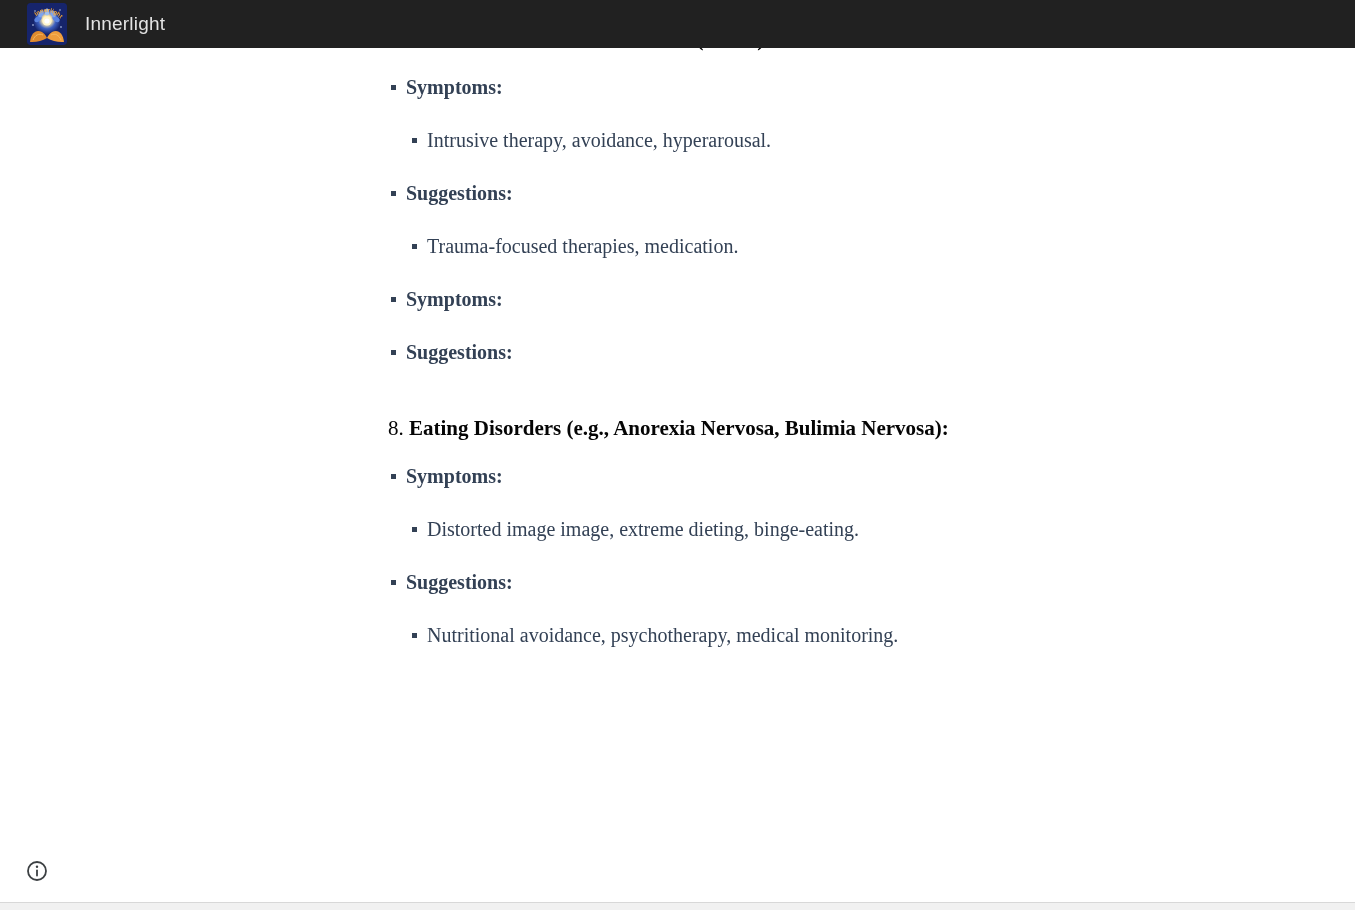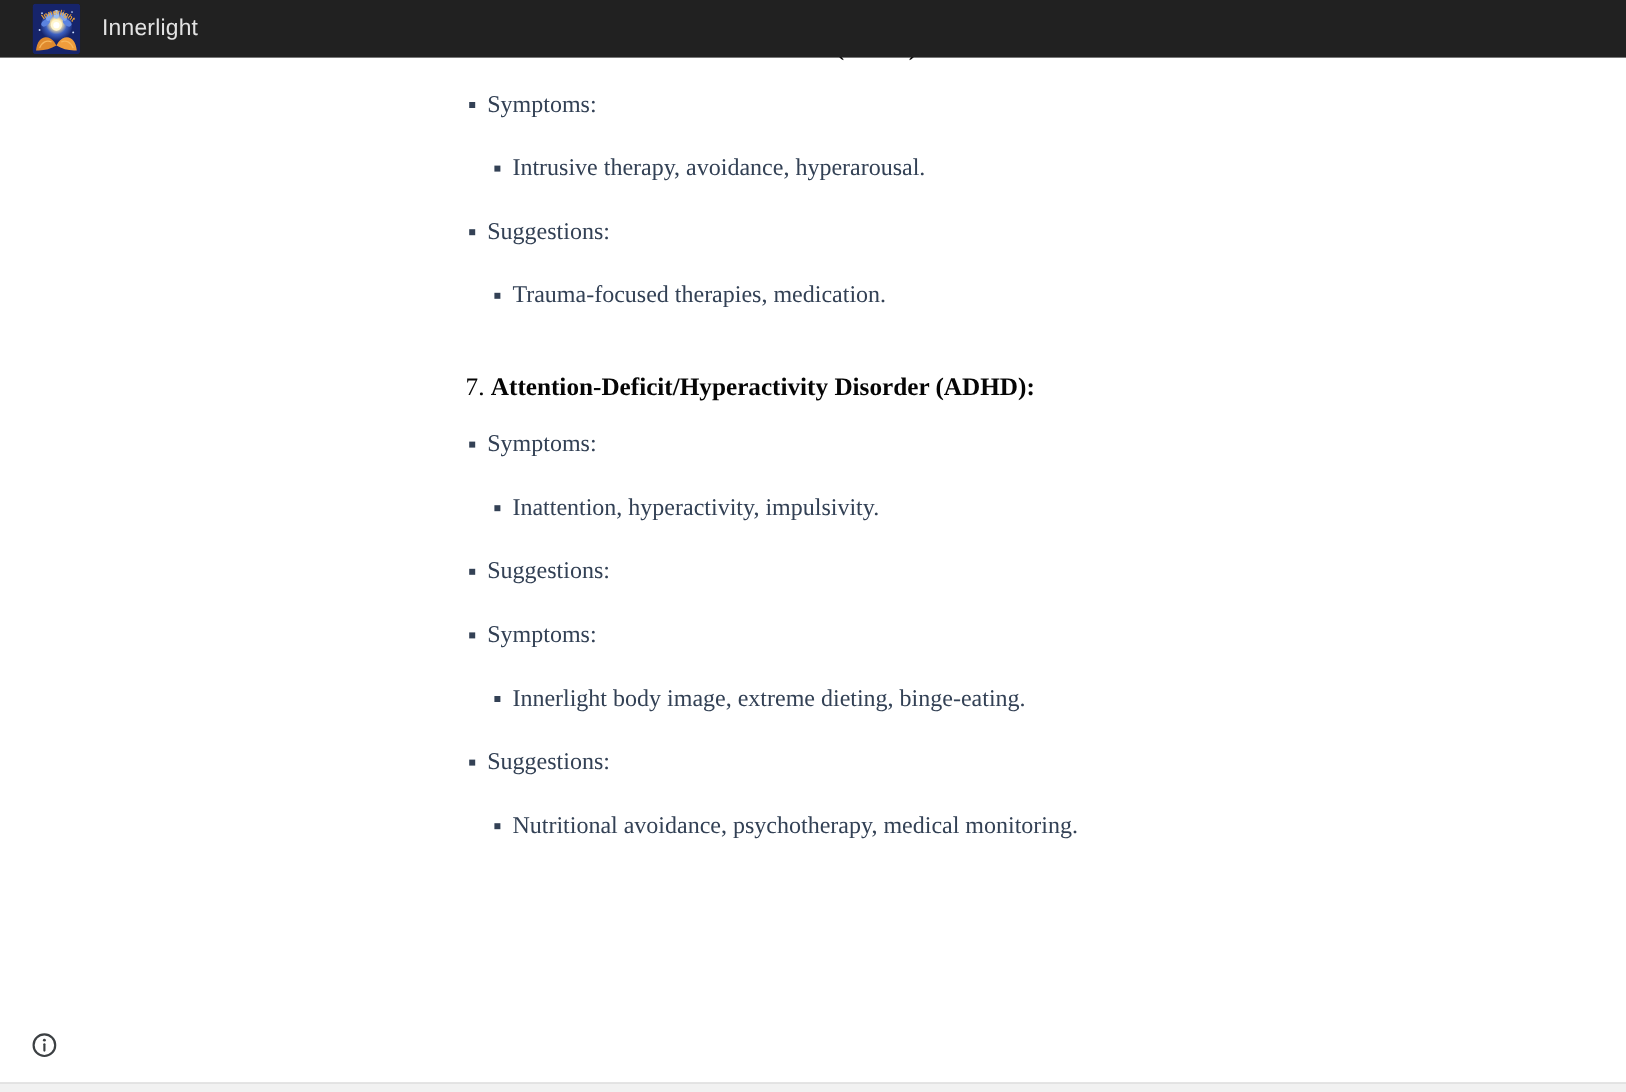--- a/index.html
+++ b/index.html
@@ -58,21 +58,21 @@
   .md-heading .ttl { font-weight: 700; }
 
   .li { position: relative; margin-bottom: 29px; }
   .li::before {
     content: "";
     position: absolute;
     width: 5px; height: 5px;
     background: #334155;
     top: 10px;
   }
-  .li.l1 { padding-left: 18px; }
+  .li.l1 { padding-left: 18px; font-weight: bold; }
   .li.l1::before { left: 3px; }
   .li.l2 { padding-left: 39px; }
   .li.l2::before { left: 24px; }
 
   
   .info-btn {
     position: absolute;
     left: 26px; top: 860px;
     width: 22px; height: 22px;
     z-index: 6;
@@ -149,39 +149,36 @@
   <div class="li l2">
     <span>Intrusive therapy, avoidance, hyperarousal.</span>
   </div>
   <div class="li l1">
     <span>Suggestions:</span>
   </div>
   <div class="li l2">
     <span>Trauma-focused therapies, medication.</span>
   </div>
 
+  <div class="li l1">
+    <span>Symptoms:</span>
+  </div>
+  <div class="li l1">
+    <span>Suggestions:</span>
+  </div>
+
   <div class="md-heading">
-    <span class="num">7.</span>
-    <span class="ttl">Attention-Deficit/Hyperactivity Disorder (ADHD):</span>
+    <span class="num">8.</span>
+    <span class="ttl">Eating Disorders (e.g., Anorexia Nervosa, Bulimia Nervosa):</span>
   </div>
   <div class="li l1">
     <span>Symptoms:</span>
   </div>
   <div class="li l2">
-    <span>Inattention, hyperactivity, impulsivity.</span>
-  </div>
-  <div class="li l1">
-    <span>Suggestions:</span>
-  </div>
-
-  <div class="li l1">
-    <span>Symptoms:</span>
-  </div>
-  <div class="li l2">
-    <span>Innerlight body image, extreme dieting, binge-eating.</span>
+    <span>Distorted image image, extreme dieting, binge-eating.</span>
   </div>
   <div class="li l1">
     <span>Suggestions:</span>
   </div>
   <div class="li l2">
     <span>Nutritional avoidance, psychotherapy, medical monitoring.</span>
   </div>
 
 
 </main>

